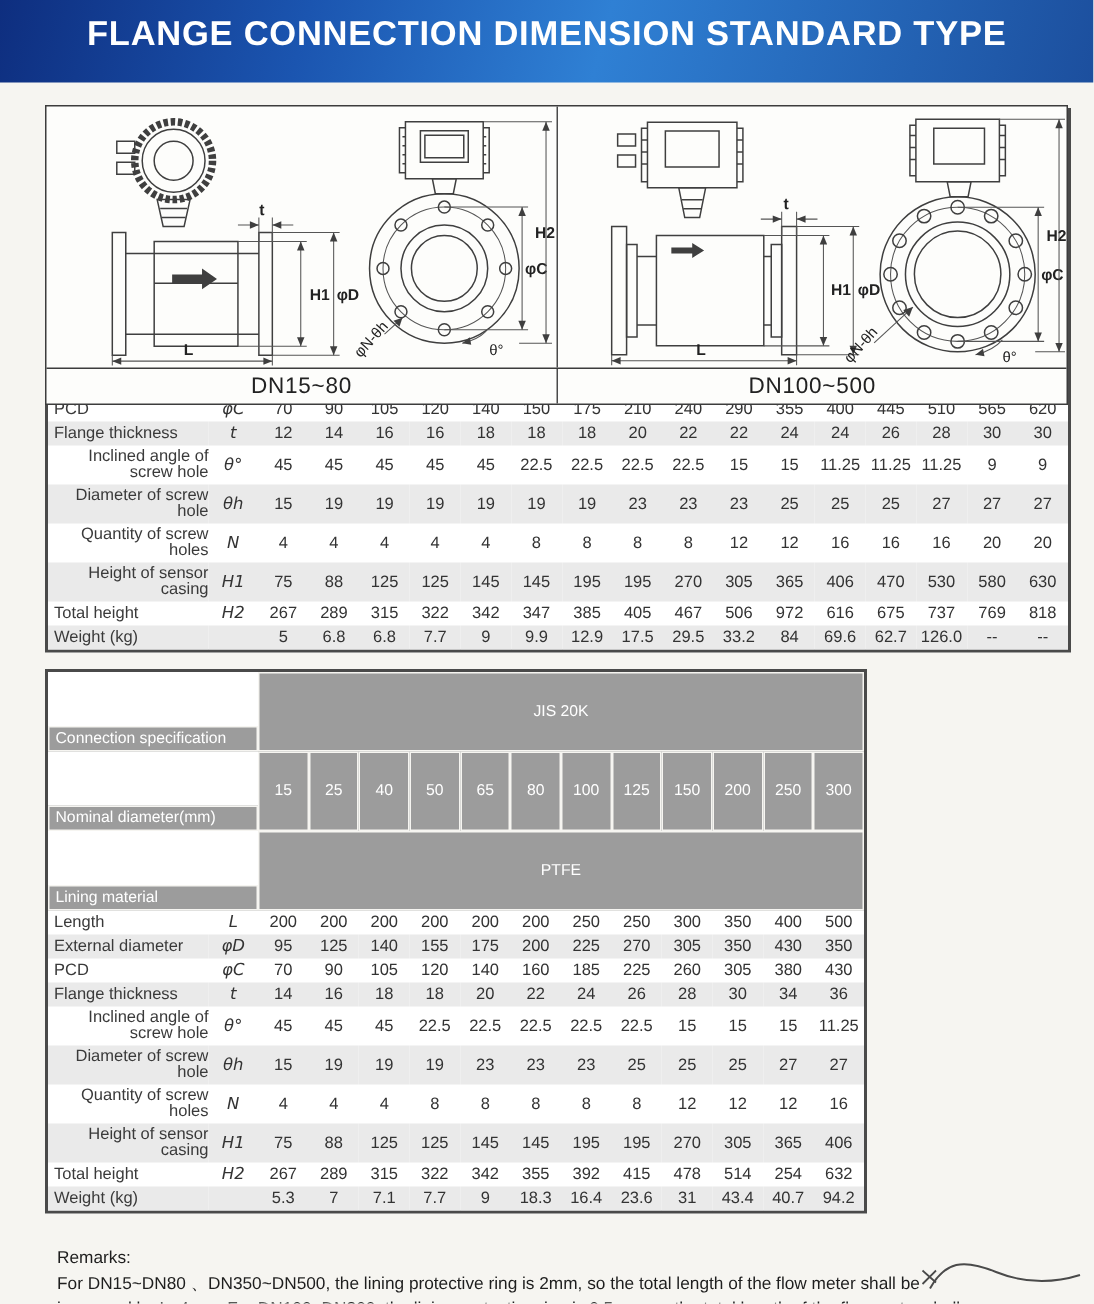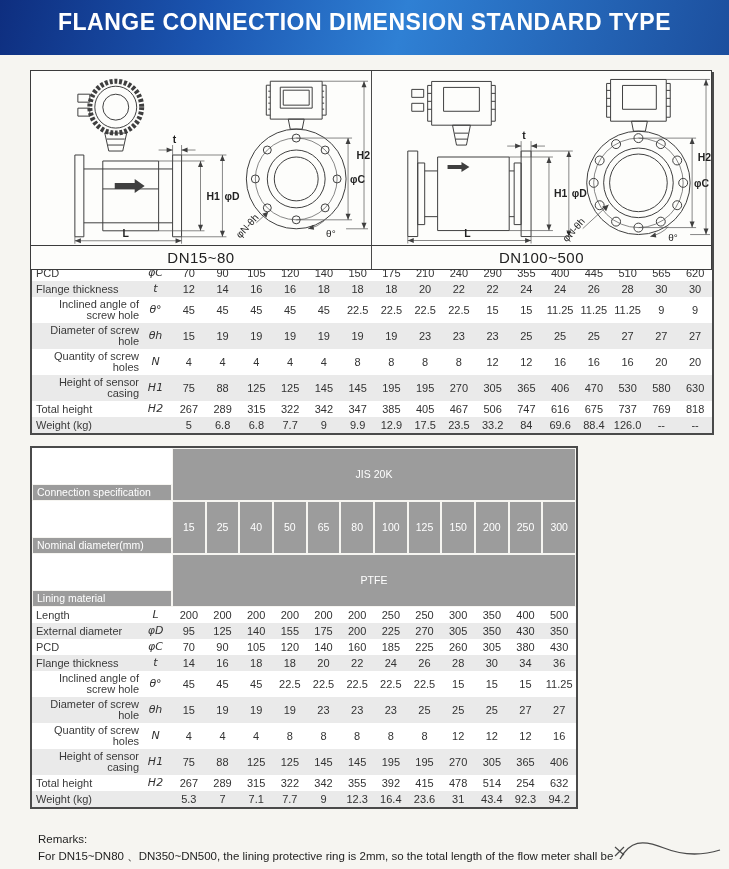--- a/index.html
+++ b/index.html
@@ -460,41 +460,41 @@
     <div class="dcell rval">267</div>
     <div class="dcell rval">289</div>
     <div class="dcell rval">315</div>
     <div class="dcell rval">322</div>
     <div class="dcell rval">342</div>
     <div class="dcell rval">347</div>
     <div class="dcell rval">385</div>
     <div class="dcell rval">405</div>
     <div class="dcell rval">467</div>
     <div class="dcell rval">506</div>
-    <div class="dcell rval">747</div>
+    <div class="dcell rval">972</div>
     <div class="dcell rval">616</div>
     <div class="dcell rval">675</div>
     <div class="dcell rval">737</div>
     <div class="dcell rval">769</div>
     <div class="dcell rval">818</div>
     <div class="dcell rlabel stripe">Weight (kg)</div>
     <div class="dcell rsym stripe"></div>
     <div class="dcell rval stripe">5</div>
     <div class="dcell rval stripe">6.8</div>
     <div class="dcell rval stripe">6.8</div>
     <div class="dcell rval stripe">7.7</div>
     <div class="dcell rval stripe">9</div>
     <div class="dcell rval stripe">9.9</div>
     <div class="dcell rval stripe">12.9</div>
     <div class="dcell rval stripe">17.5</div>
-    <div class="dcell rval stripe">23.5</div>
+    <div class="dcell rval stripe">29.5</div>
     <div class="dcell rval stripe">33.2</div>
     <div class="dcell rval stripe">84</div>
     <div class="dcell rval stripe">69.6</div>
-    <div class="dcell rval stripe">88.4</div>
+    <div class="dcell rval stripe">62.7</div>
     <div class="dcell rval stripe">126.0</div>
     <div class="dcell rval stripe">--</div>
     <div class="dcell rval stripe">--</div>
   </section>
 <section class="spec-table" id="table-jis20k" style="grid-template-columns: 107px 33px repeat(12, 1fr); width: 548px;">
     <div class="hcell lbl" style="grid-column: span 2;">Connection specification</div>
     <div class="hcell spanv" style="grid-column: span 12;">JIS 20K</div>
     <div class="hcell lbl" style="grid-column: span 2;">Nominal diameter(mm)</div>
     <div class="hcell val">15</div>
     <div class="hcell val">25</div>
@@ -636,26 +636,26 @@
     <div class="dcell rval">514</div>
     <div class="dcell rval">254</div>
     <div class="dcell rval">632</div>
     <div class="dcell rlabel stripe">Weight (kg)</div>
     <div class="dcell rsym stripe"></div>
     <div class="dcell rval stripe">5.3</div>
     <div class="dcell rval stripe">7</div>
     <div class="dcell rval stripe">7.1</div>
     <div class="dcell rval stripe">7.7</div>
     <div class="dcell rval stripe">9</div>
-    <div class="dcell rval stripe">12.3</div>
+    <div class="dcell rval stripe">18.3</div>
     <div class="dcell rval stripe">16.4</div>
     <div class="dcell rval stripe">23.6</div>
     <div class="dcell rval stripe">31</div>
     <div class="dcell rval stripe">43.4</div>
-    <div class="dcell rval stripe">92.3</div>
+    <div class="dcell rval stripe">40.7</div>
     <div class="dcell rval stripe">94.2</div>
   </section>
 
 <section class="remarks">
   <div class="rtitle">Remarks:</div>
   <div>For DN15~DN80 、DN350~DN500, the lining protective ring is 2mm, so the total length of the flow meter shall be increased by L+4mm. For DN100~DN300, the lining protective ring is 0.5mm, so the total length of the flow meter shall be increased by L+1mm; total length (L) tolerance is ±3mm, total height (H2)  tolerance is ±5mm</div>
 </section>
 
 <svg class="scribble" width="112" height="36">
   <path d="M8,26 C18,8 30,6 52,15 C72,23 92,22 108,17" stroke="#4a4a4a" stroke-width="1.3" fill="none"></path>

